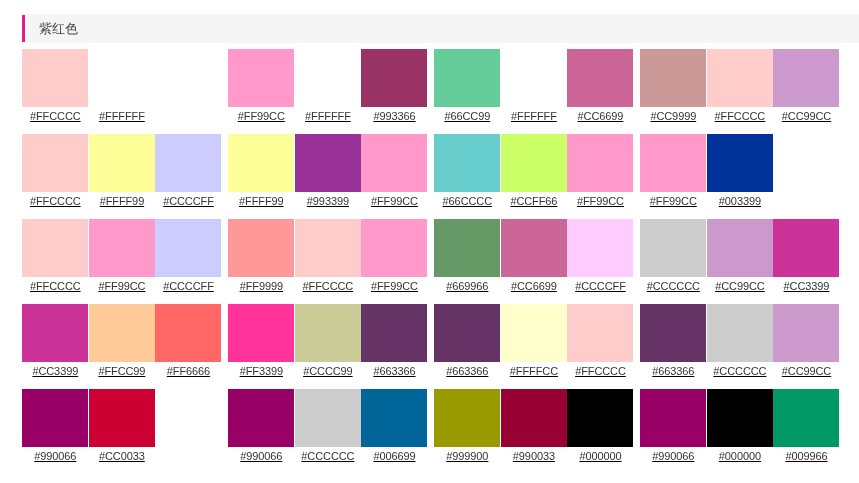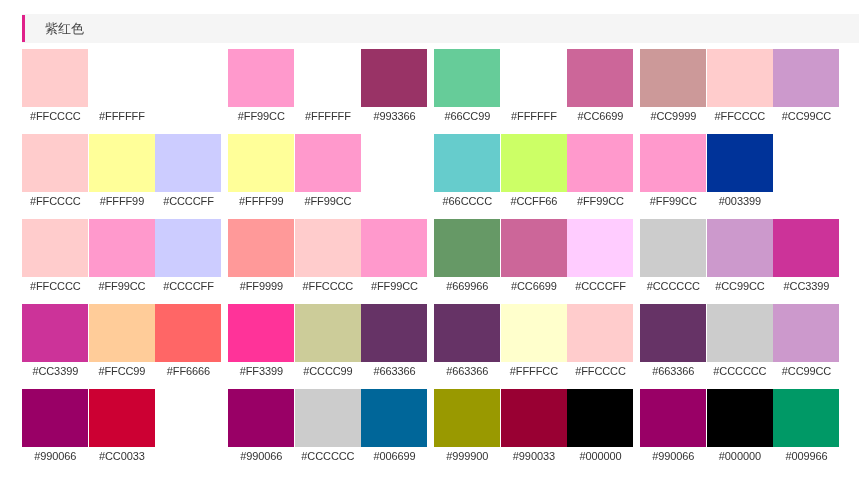--- a/index.html
+++ b/index.html
@@ -25,21 +25,21 @@
     display: flex;
     align-items: center;
   }
   .header-accent {
     width: 3px;
     height: 27px;
     background: #e0218a;
     flex: 0 0 auto;
   }
   .header-title {
-    margin-left: 20px;
+    margin-left: 14px;
     font-size: 13px;
     color: #444444;
     line-height: 1;
     white-space: nowrap;
   }
 
   
   .palette {
     position: absolute;
     left: 22px;
@@ -48,20 +48,21 @@
   }
   .row {
     display: flex;
     justify-content: flex-start;
     margin-bottom: 8px;
   }
   .group {
     display: flex;
     width: 200px;
     margin-right: 6px;
+    text-decoration: underline;
   }
   .group:last-child {
     margin-right: 0;
   }
   .swatch-cell {
     width: 66.6px;
     display: flex;
     flex-direction: column;
     align-items: center;
   }
@@ -156,20 +157,24 @@
           <div class="chip" style="background: rgb(204, 204, 255);"></div>
           <div class="chip-label">#CCCCFF</div>
         </div>
       </div>
       <div class="group">
         <div class="swatch-cell">
           <div class="chip" style="background: rgb(255, 255, 153);"></div>
           <div class="chip-label">#FFFF99</div>
         </div>
         <div class="swatch-cell">
+          <div class="chip" style="background: rgb(153, 51, 153);"></div>
+          <div class="chip-label">#993399</div>
+        </div>
+        <div class="swatch-cell">
           <div class="chip" style="background: rgb(255, 153, 204);"></div>
           <div class="chip-label">#FF99CC</div>
         </div>
       </div>
       <div class="group">
         <div class="swatch-cell">
           <div class="chip" style="background: rgb(102, 204, 204);"></div>
           <div class="chip-label">#66CCCC</div>
         </div>
         <div class="swatch-cell">

